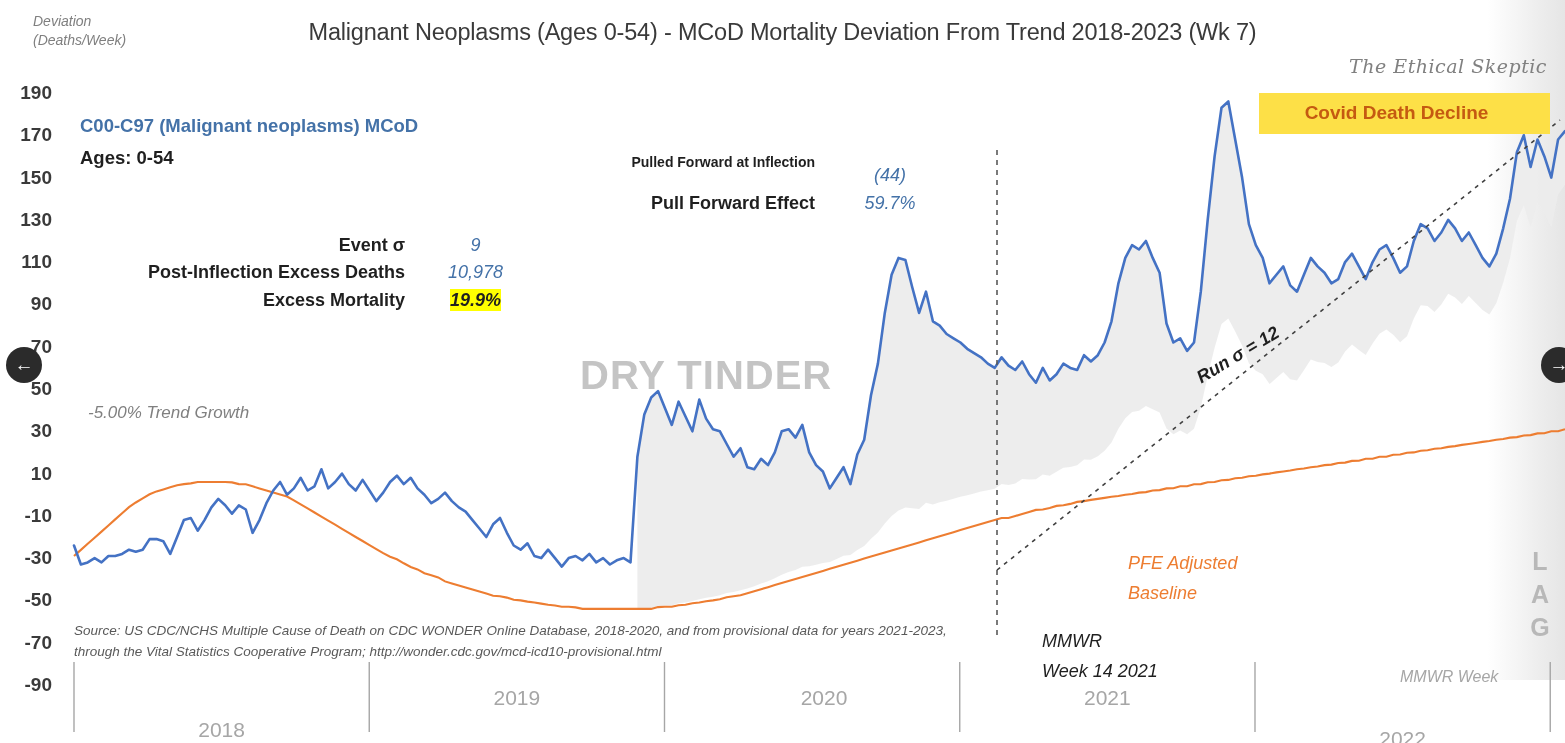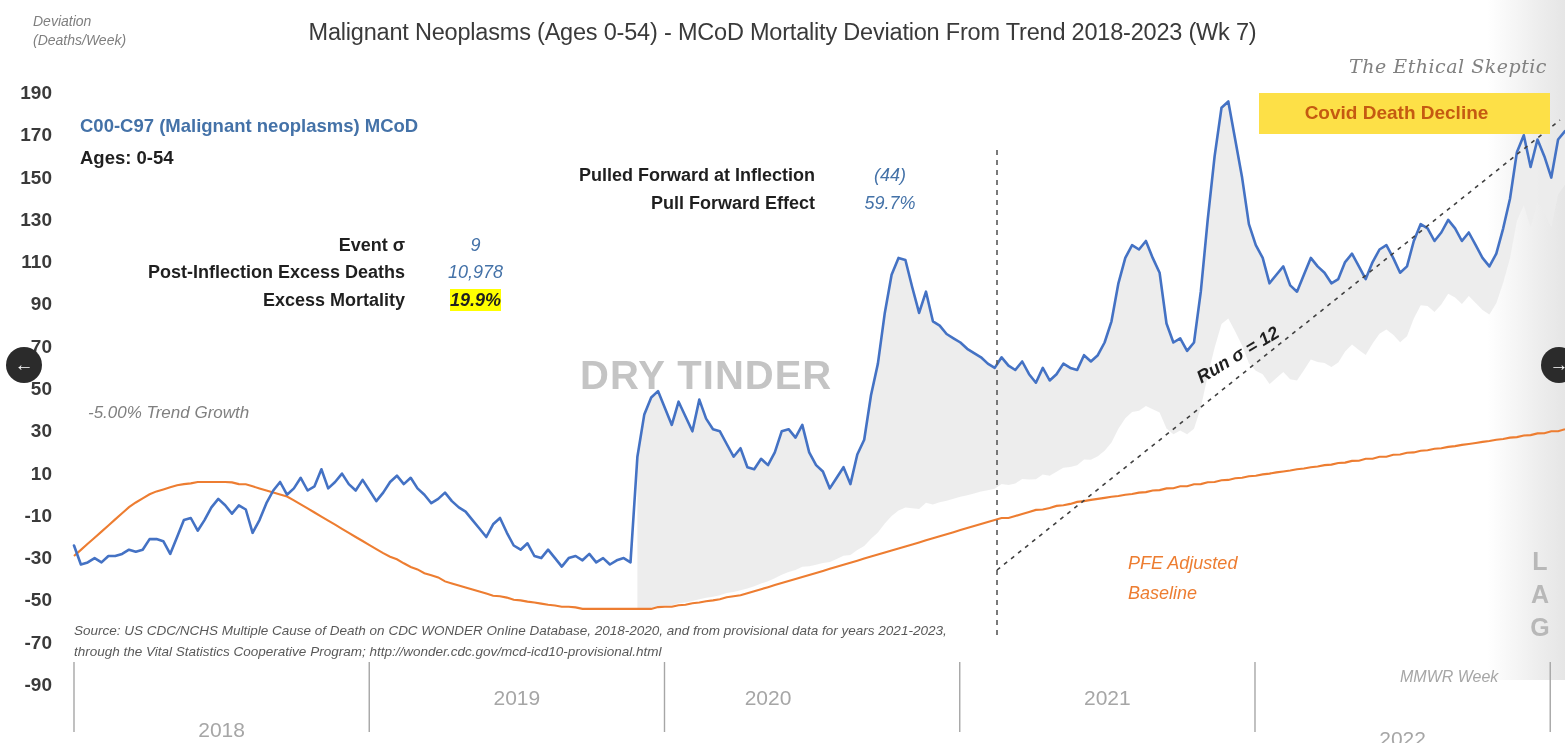--- a/index.html
+++ b/index.html
@@ -173,21 +173,21 @@
       <div class="ylab" style="top: 515.857px;">-10</div>
       <div class="ylab" style="top: 558.143px;">-30</div>
       <div class="ylab" style="top: 600.429px;">-50</div>
       <div class="ylab" style="top: 642.714px;">-70</div>
       <div class="ylab" style="top: 685px;">-90</div>
     </div>
 
   <div id="xaxis">
       <div class="xlab" style="left: 221.624px; margin-top: 32px;">2018</div>
       <div class="xlab" style="left: 516.871px;">2019</div>
-      <div class="xlab" style="left: 768px; text-align: right;">2020</div>
+      <div class="xlab" style="left: 824px; text-align: right;">2020</div>
       <div class="xlab" style="left: 1107.37px;">2021</div>
       <div class="xlab" style="left: 1402.61px; margin-top: 41px;">2022</div>
     </div>
 
   <div class="ytitle">
     <div>Deviation</div>
     <div>(Deaths/Week)</div>
   </div>
 
   <div class="maintitle">Malignant Neoplasms (Ages 0-54) - MCoD Mortality Deviation From Trend  2018-2023 (Wk 7)</div>
@@ -197,40 +197,44 @@
 
   <div id="stats-left">
       <div class="stat-lbl" style="left: 70px; width: 335px; top: 235px; font-size: 18px;">Event σ</div>
       <div class="stat-val" style="left: 418px; width: 115px; top: 235px; font-size: 18px;">9</div>
       <div class="stat-lbl" style="left: 70px; width: 335px; top: 262px; font-size: 18px;">Post-Inflection Excess Deaths</div>
       <div class="stat-val" style="left: 418px; width: 115px; top: 262px; font-size: 18px;">10,978</div>
       <div class="stat-lbl" style="left: 70px; width: 335px; top: 290px; font-size: 18px;">Excess Mortality</div>
       <div class="stat-val" style="left: 418px; width: 115px; top: 290px; font-size: 18px;"><span class="hl">19.9%</span></div>
     </div>
   <div id="stats-right">
-      <div class="stat-lbl" style="left: 480px; width: 335px; top: 165px; font-size: 18px;">Pulled Forward at Inflection</div>
+      <div class="stat-lbl" style="left: 480px; width: 335px; top: 154px; font-size: 14px;">Pulled Forward at Inflection</div>
       <div class="stat-val" style="left: 840px; width: 100px; top: 165px; font-size: 18px;">(44)</div>
       <div class="stat-lbl" style="left: 480px; width: 335px; top: 193px; font-size: 18px;">Pull Forward Effect</div>
       <div class="stat-val" style="left: 840px; width: 100px; top: 193px; font-size: 18px;">59.7%</div>
     </div>
 
   <div class="drytinder">DRY TINDER</div>
   <div class="skeptic">The Ethical Skeptic</div>
 
   <div class="coviddecline">
     <span>Covid Death Decline</span>
   </div>
 
   <div class="trendgrowth">-5.00% Trend Growth</div>
 
   <div class="pfelabel">
     <div>PFE Adjusted</div>
     <div>Baseline</div>
   </div>
 
+  <div class="mmwrweek14">
+    <div>MMWR</div>
+    <div>Week 14 2021</div>
+  </div>
 
   <div class="mmwrweeklbl">MMWR Week</div>
 
   <div class="runsigma">Run σ = 12</div>
 
   <div class="lagword" id="lagword">
       <div>L</div>
       <div>A</div>
       <div>G</div>
     </div>

